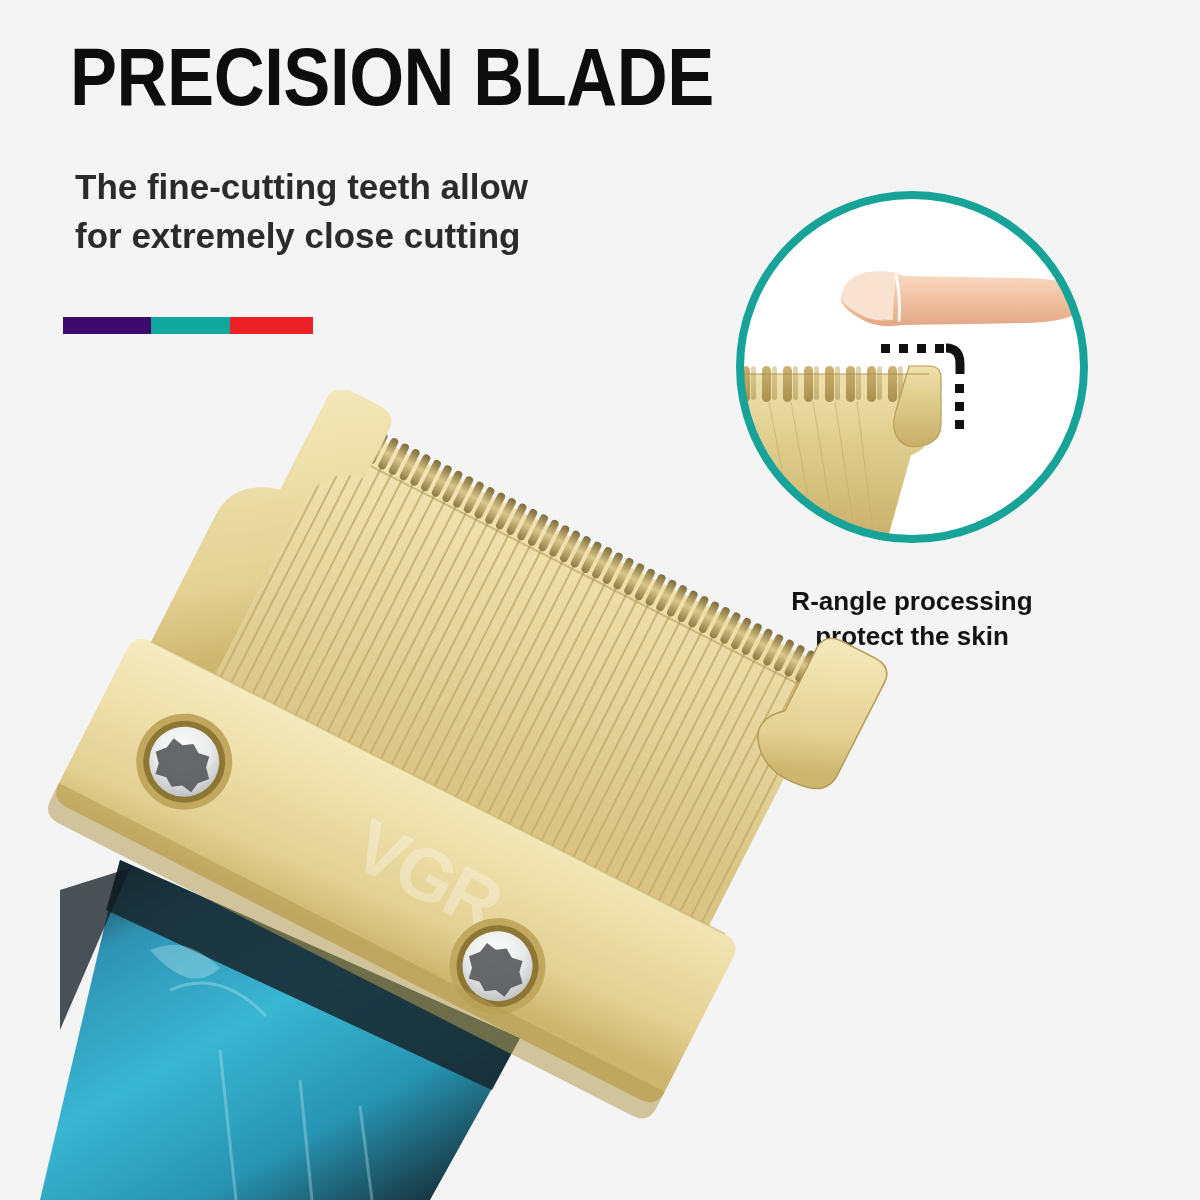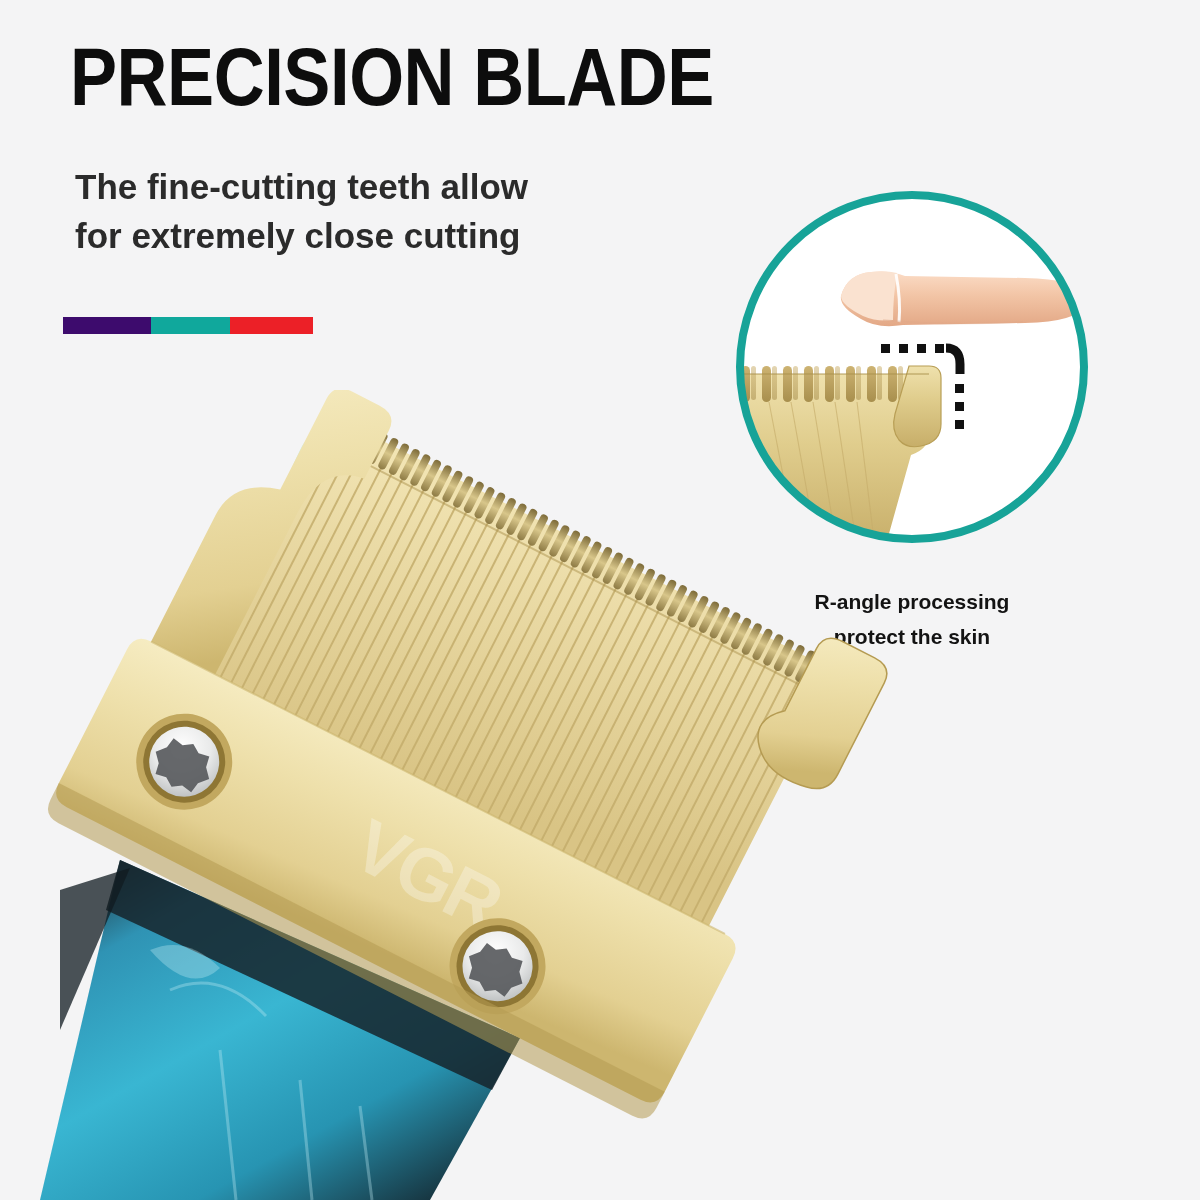--- a/index.html
+++ b/index.html
@@ -40,21 +40,21 @@
   .accent-seg{height:100%;}
 
   
   .callout{
     position:absolute;left:733px;top:188px;
     width:358px;height:358px;
   }
   .callout-caption{
     position:absolute;left:710px;top:584px;
     width:404px;text-align:center;
-    font-size:21px;line-height:35px;font-weight:bold;
+    font-size:26px;line-height:35px;font-weight:bold;
     color:#131313;white-space:pre-line;
   }
 
   
   .product{
     position:absolute;left:0px;top:390px;
     width:900px;height:810px;
   }
 </style>
 </head>

